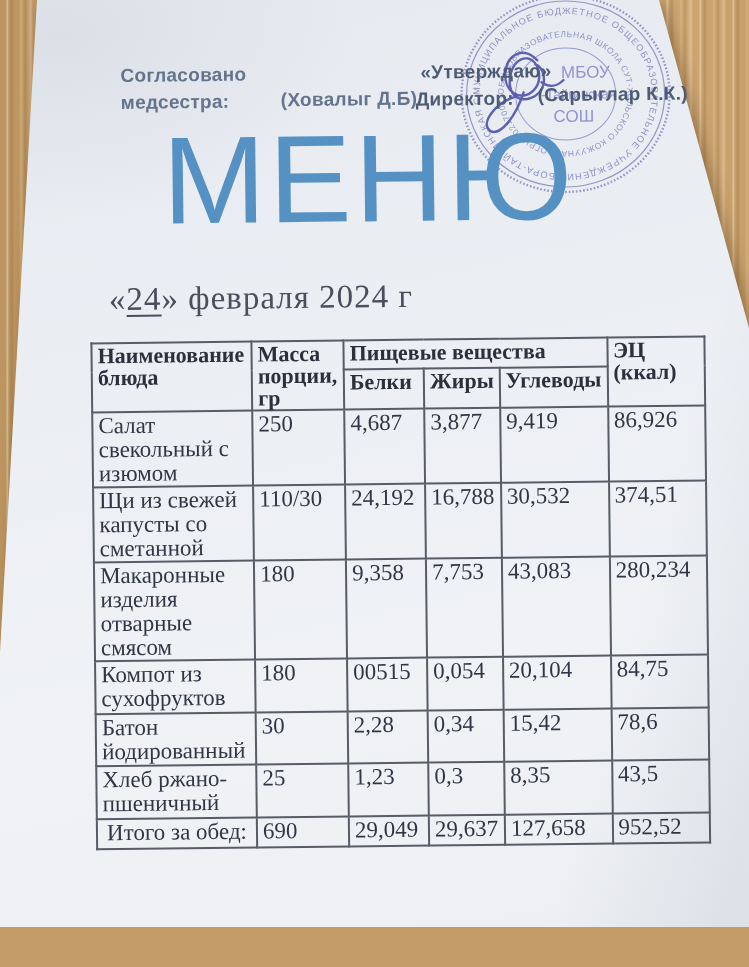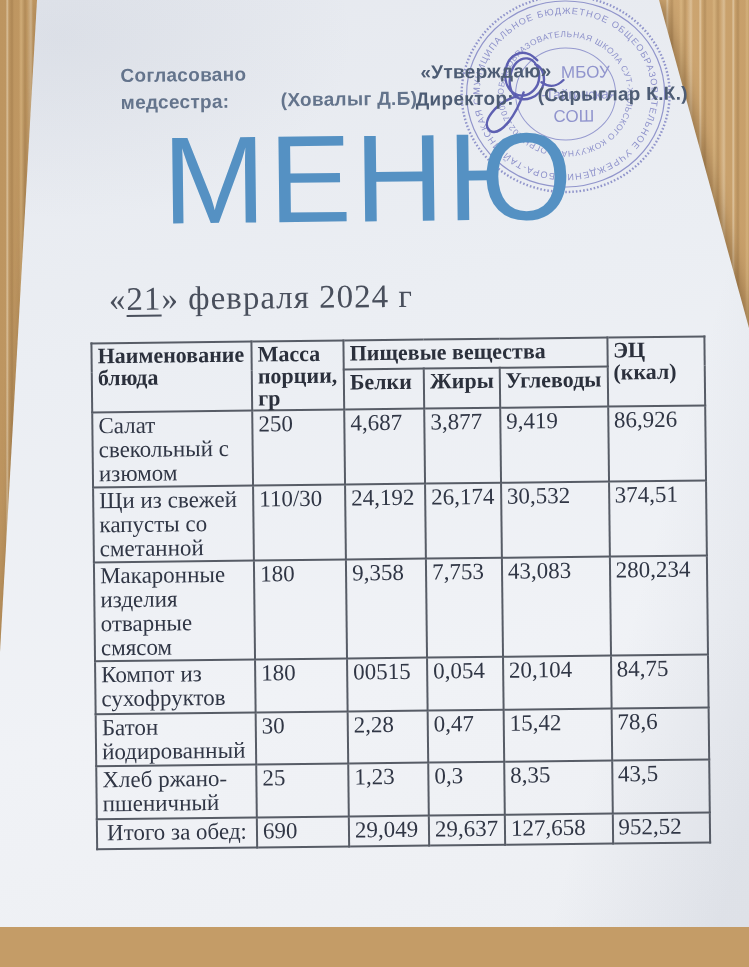--- a/index.html
+++ b/index.html
@@ -79,21 +79,21 @@
         <textPath href="#arcInner">ОБЩЕОБРАЗОВАТЕЛЬНАЯ ШКОЛА СУТ-ХОЛЬСКОГО КОЖУУНА ✱ ОГРН 1021700714100 ✱ ИНН 1715609315 6</textPath>
       </text>
       <text class="stamp-center" x="140" y="92" font-size="17">МБОУ</text>
       <text class="stamp-center" x="133" y="113" font-size="13.5">-Тайгинская</text>
       <text class="stamp-center" x="128" y="136" font-size="17">СОШ</text>
       <path d="M92 74 C80 60 62 66 60 86 C58 106 76 116 88 104 C98 94 94 74 82 72 C66 70 58 100 70 110 C78 116 94 112 98 98 C100 88 96 80 90 78 M78 106 C70 130 54 150 44 144 C34 136 50 116 70 110 M96 96 C104 102 112 100 118 94" fill="none" stroke="#4b4da9" stroke-width="2.4" stroke-linecap="round" opacity=".95"></path>
     </svg>
 
     <div class="abs menu-title">МЕНЮ</div>
 
-    <div class="abs date-line"><span>«</span><span class="u">21</span><span>» февраля 2024 г</span></div>
+    <div class="abs date-line"><span>«</span><span class="u">24</span><span>» февраля 2024 г</span></div>
 
     <table class="menu">
       <colgroup>
         <col style="width:160px">
           <col style="width:92px">
           <col style="width:80px">
         <col style="width:75px">
           <col style="width:106px">
           <col style="width:97px">
       </colgroup>
@@ -124,21 +124,21 @@
           <td>3,877</td>
           <td>9,419</td>
           <td>86,926</td>
         </tr>
         <tr style="height:74px;">
           <td>Щи из свежей
 капусты со
 сметанной</td>
           <td>110/30</td>
           <td>24,192</td>
-          <td>26,174</td>
+          <td>16,788</td>
           <td>30,532</td>
           <td>374,51</td>
         </tr>
         <tr style="height:98px;">
           <td>Макаронные
 изделия
 отварные
 смясом</td>
           <td>180</td>
           <td>9,358</td>
@@ -153,21 +153,21 @@
           <td>00515</td>
           <td>0,054</td>
           <td>20,104</td>
           <td>84,75</td>
         </tr>
         <tr style="height:52px;">
           <td>Батон
 йодированный</td>
           <td>30</td>
           <td>2,28</td>
-          <td>0,47</td>
+          <td>0,34</td>
           <td>15,42</td>
           <td>78,6</td>
         </tr>
         <tr style="height:53px;">
           <td>Хлеб ржано-
 пшеничный</td>
           <td>25</td>
           <td>1,23</td>
           <td>0,3</td>
           <td>8,35</td>

